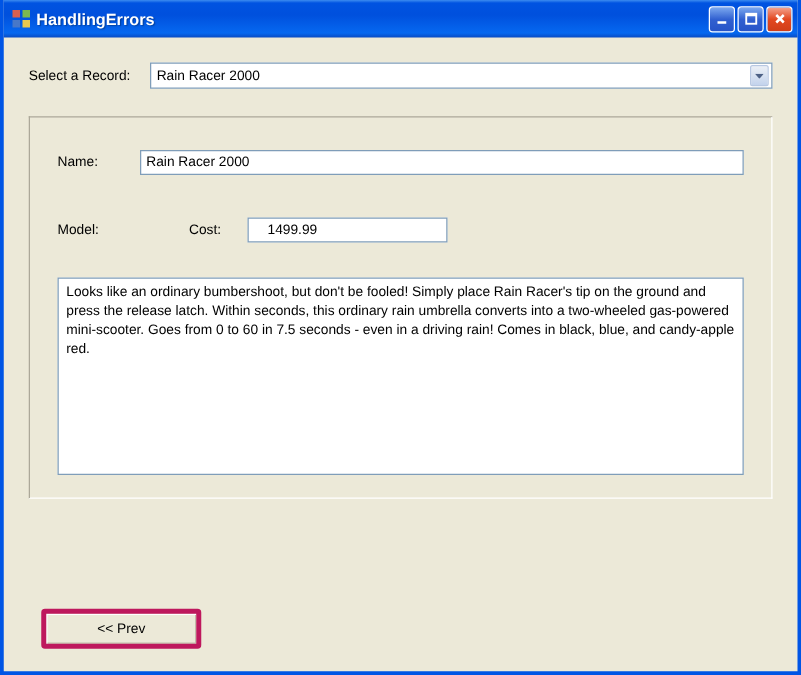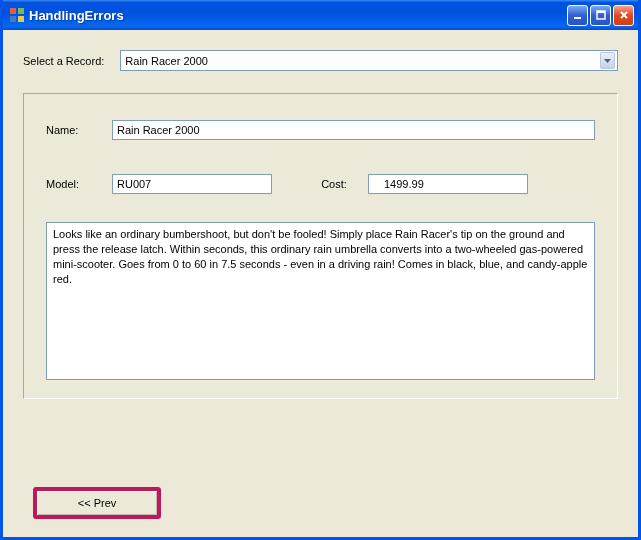--- a/index.html
+++ b/index.html
@@ -200,21 +200,20 @@
     <div class="panel">
       <div class="panel-inner">
         <div class="row">
           <label>Name:</label>
           <input class="textbox tb-name" type="text" value="Rain Racer 2000" style="">
         </div>
         <div class="row-split">
           <span class="col1">
             <label>Model:</label>
           </span>
-          <input class="textbox tb-model" type="text" value="RU007" style="">
           <span class="col2">
             <label>Cost:</label>
           </span>
           <input class="textbox tb-cost" type="text" value="1499.99" style="">
         </div>
         <textarea class="textarea" style="">Looks like an ordinary bumbershoot, but don't be fooled! Simply place Rain Racer's tip on the ground and press the release latch. Within seconds, this ordinary rain umbrella converts into a two-wheeled gas-powered mini-scooter. Goes from 0 to 60 in 7.5 seconds - even in a driving rain! Comes in black, blue, and candy-apple red.</textarea>
       </div>
     </div>
 
     <div class="spacer"></div>

